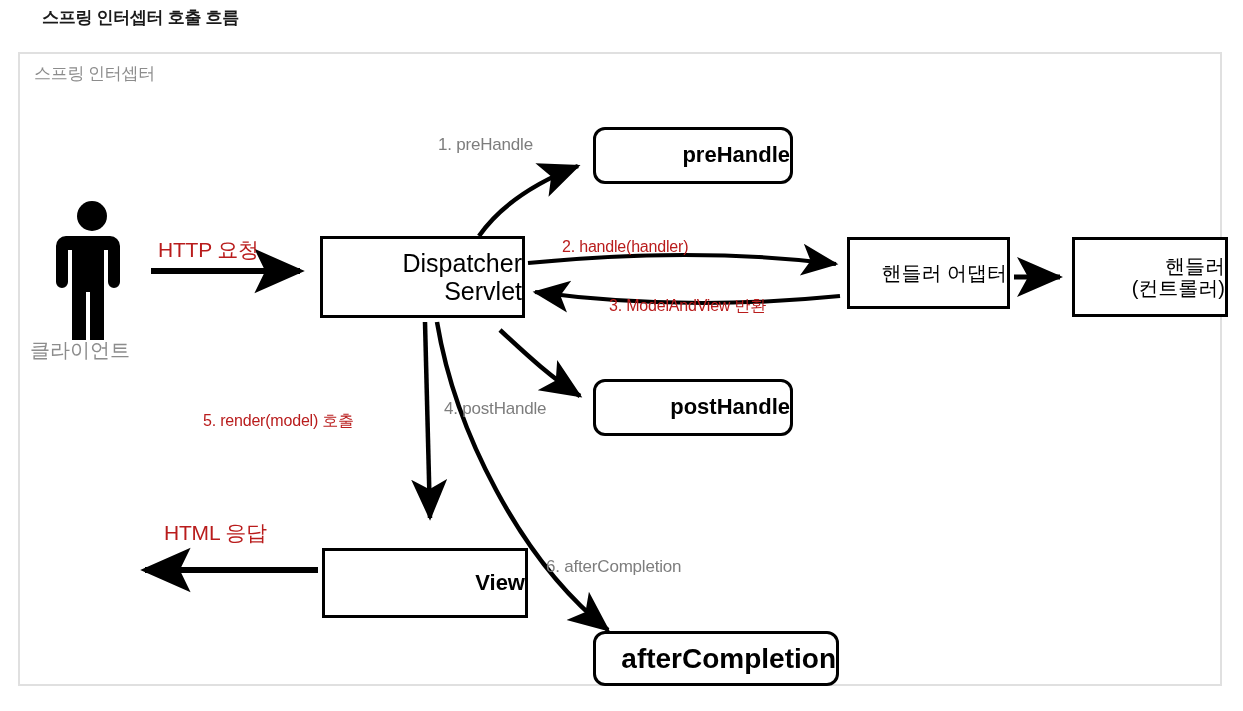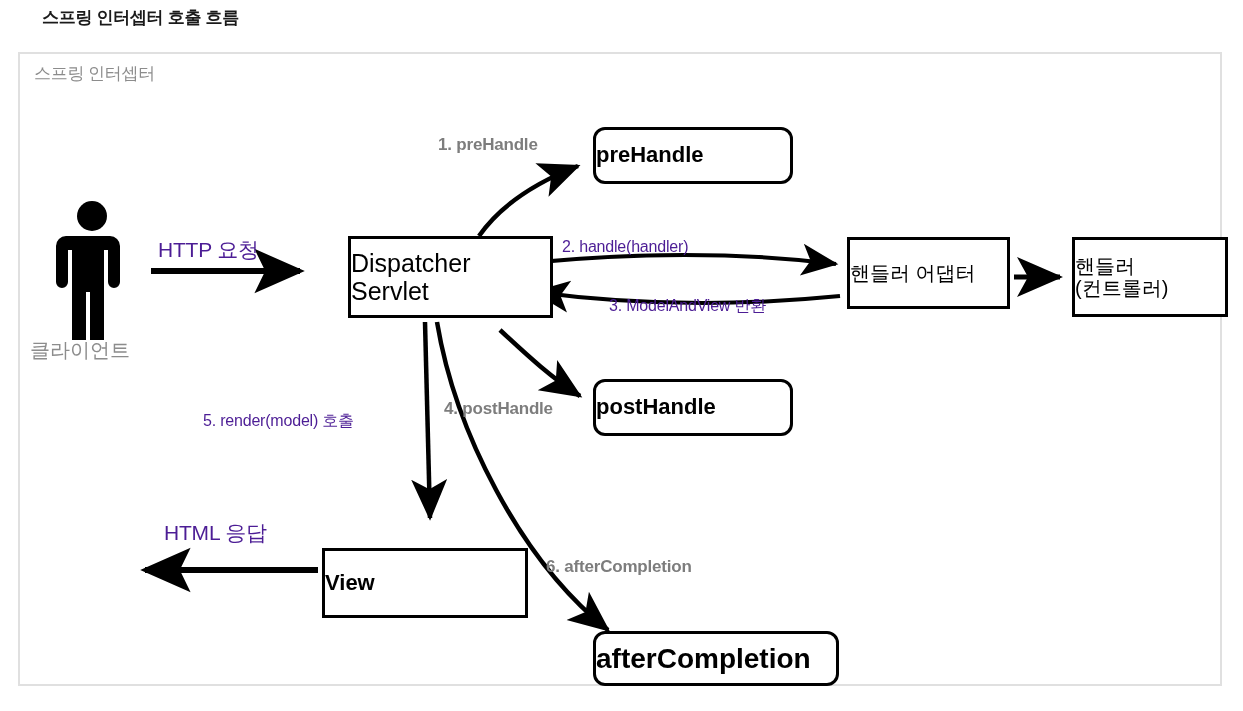--- a/index.html
+++ b/index.html
@@ -54,52 +54,52 @@
     pointer-events: none;
   }
   
   .node {
     position: absolute;
     box-sizing: border-box;
     background: #ffffff;
     display: flex;
     align-items: center;
     justify-content: center;
-    text-align: left;
+    text-align: right;
     line-height: 1.12;
     color: #000000;
   }
   .node.rect {
     border: 3px solid #000000;
   }
   .node.round {
     border: 3px solid #000000;
     border-radius: 12px;
   }
   .node .label {
     display: block;
     width: 100%;
   }
   .node.bold .label { font-weight: bold; }
   
-  #node-dispatcher { left: 320px; top: 236px; width: 205px; height: 82px; font-size: 25px; margin-left: 28px; }
+  #node-dispatcher { left: 320px; top: 236px; width: 205px; height: 82px; font-size: 25px; }
   #node-prehandle  { left: 593px; top: 127px; width: 200px; height: 57px; font-size: 22px; }
   #node-posthandle { left: 593px; top: 379px; width: 200px; height: 57px; font-size: 22px; }
   #node-aftercompletion { left: 593px; top: 631px; width: 246px; height: 55px; font-size: 28px; }
   #node-adapter    { left: 847px; top: 237px; width: 163px; height: 72px; font-size: 20px; }
   #node-handler    { left: 1072px; top: 237px; width: 156px; height: 80px; font-size: 20px; }
   #node-view       { left: 322px; top: 548px; width: 206px; height: 70px; font-size: 22px; }
   
   .edge-label {
     position: absolute;
-    color: #4c1d95;
+    color: #b91c1c;
     white-space: nowrap;
     letter-spacing: -0.2px;
   }
-  .edge-label.bold { font-weight: bold; color: #7d7d7d; }
+  .edge-label.bold { font-weight: normal; color: #7d7d7d; }
   #lbl-http-req   { left: 158px; top: 236px; font-size: 21px; }
   #lbl-prehandle  { left: 438px; top: 135px; font-size: 17px; }
   #lbl-handle     { left: 562px; top: 238px; font-size: 16px; }
   #lbl-modelandview { left: 562px; top: 296px; font-size: 16px; margin-left: 47px; }
   #lbl-posthandle { left: 444px; top: 399px; font-size: 17px; }
   #lbl-render     { left: 203px; top: 411px; font-size: 16px; }
   #lbl-html-resp  { left: 164px; top: 519px; font-size: 21px; }
   #lbl-aftercompletion { left: 546px; top: 557px; font-size: 17px; }
   
   #client-actor {

